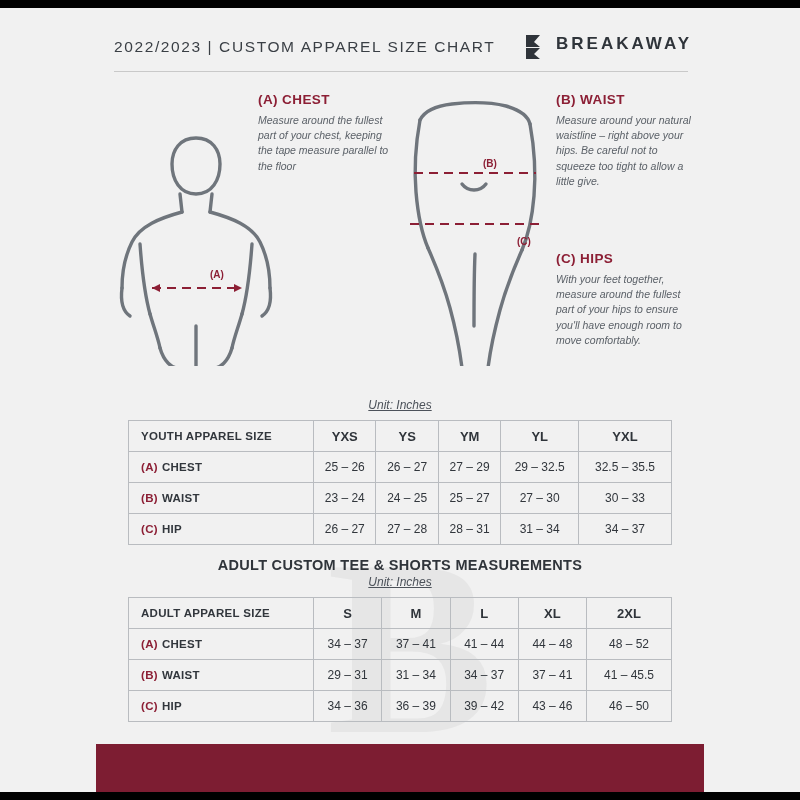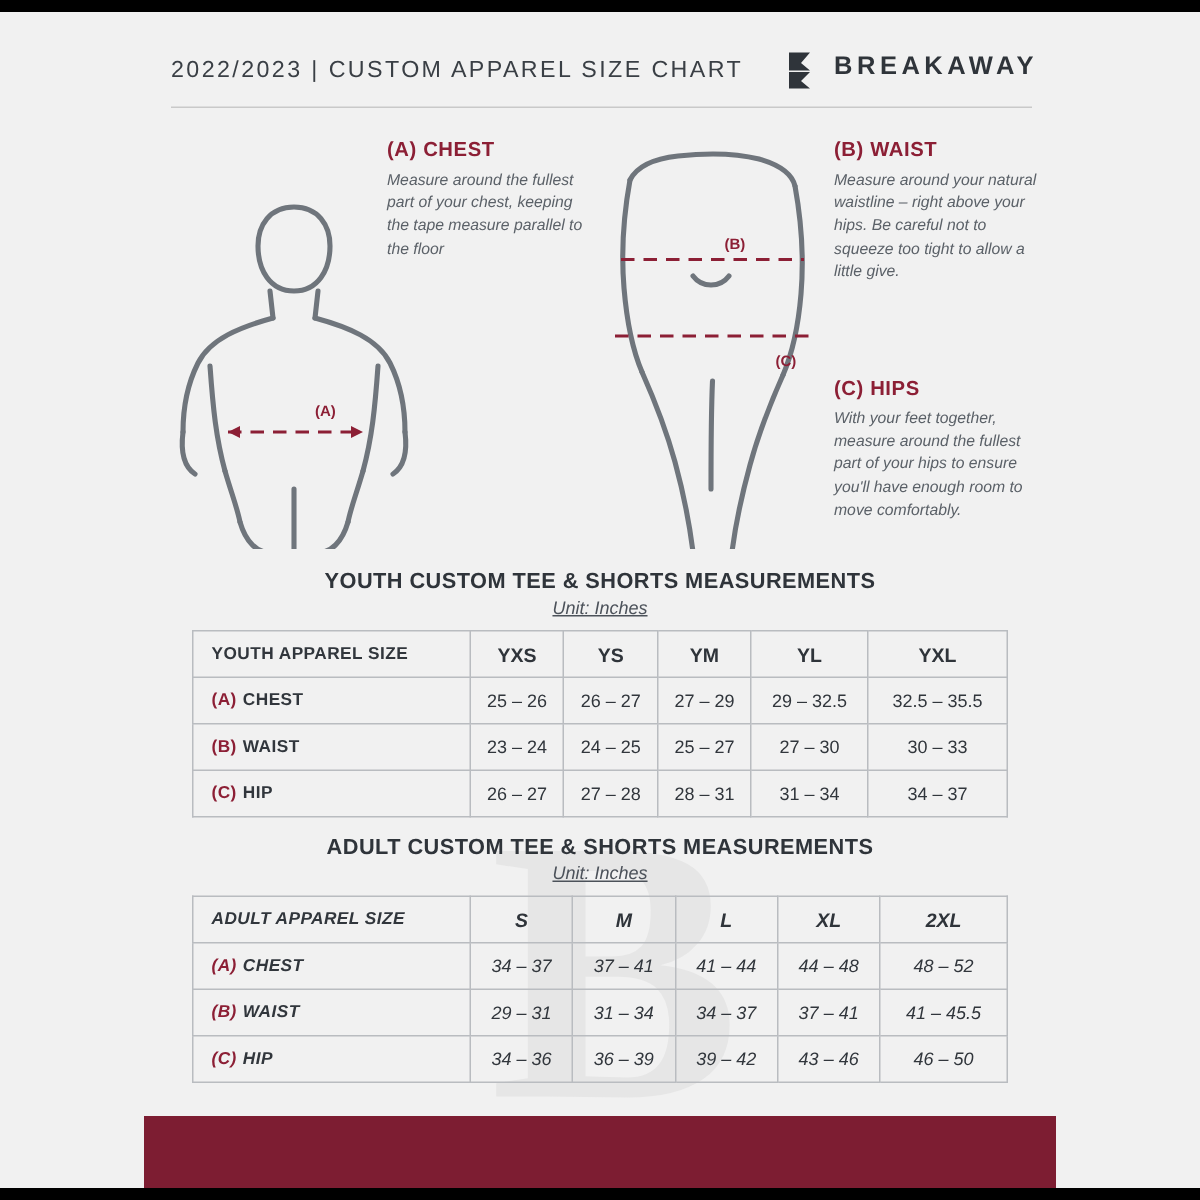--- a/index.html
+++ b/index.html
@@ -156,21 +156,21 @@
   
   table.size-table {
     position: absolute;
     left: 128px;
     width: 544px;
     border-collapse: collapse;
     z-index: 2;
     background: transparent;
   }
   table.t1 { top: 412px; }
-  table.t2 { top: 589px; font-style: italic; }
+  table.t2 { top: 589px; }
 
   table.size-table th,
   table.size-table td {
     border: 1px solid #b9bcc0;
     height: 30px;
     font-size: 12px;
     color: #31363c;
     text-align: center;
     padding: 0;
   }
@@ -284,21 +284,20 @@
       <div class="callout c-waist">
         <div class="callout-title">(B) WAIST</div>
         <div class="callout-body">Measure around your natural waistline – right above your hips. Be careful not to squeeze too tight to allow a little give.</div>
       </div>
       <div class="callout c-hips">
         <div class="callout-title">(C) HIPS</div>
         <div class="callout-body">With your feet together, measure around the fullest part of your hips to ensure you'll have enough room to move comfortably.</div>
       </div>
     </div>
 
-    <div class="section-title t1-title">YOUTH CUSTOM TEE &amp; SHORTS MEASUREMENTS</div>
     <div class="section-unit t1-unit">Unit: Inches</div>
     <table class="size-table t1">
       <thead>
         <tr>
           <th class="rowhead">YOUTH APPAREL SIZE</th>
           <th>YXS</th>
           <th>YS</th>
           <th>YM</th>
           <th>YL</th>
           <th>YXL</th>

